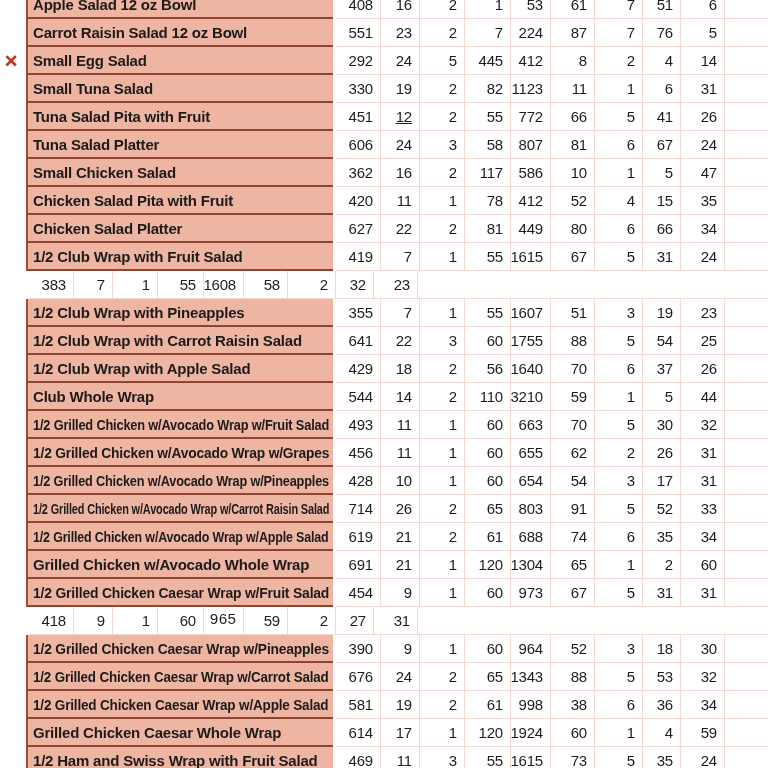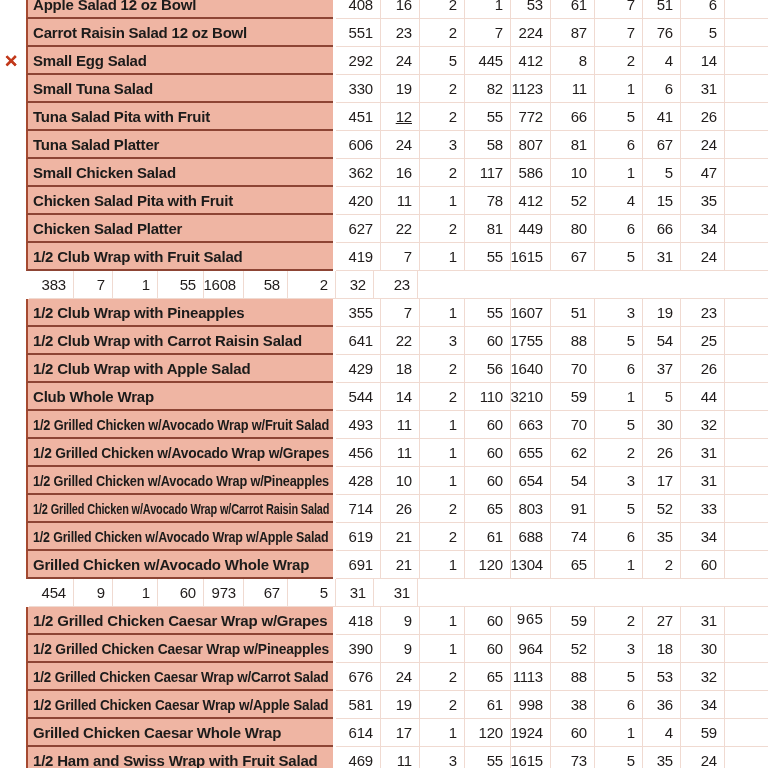--- a/index.html
+++ b/index.html
@@ -443,39 +443,39 @@
           <div class="num-cell" style="flex: 0 0 44px; width: 44px;">65</div>
           <div class="num-cell" style="flex: 0 0 48px; width: 48px;">1</div>
           <div class="num-cell" style="flex: 0 0 38px; width: 38px;">2</div>
           <div class="num-cell" style="flex: 0 0 44px; width: 44px;">60</div>
           <div class="trail-cell"></div>
         </div>
   </div>
 
   <div class="row">
     <div class="margin-cell"></div>
+    <div class="name-cell">
+      <span class="name-text" style="transform: scaleX(0.928);">1/2 Grilled Chicken Caesar Wrap w/Fruit Salad</span>
+    </div>
     <div class="num-grid">
           <div class="num-cell" style="flex: 0 0 45px; width: 45px;">454</div>
           <div class="num-cell" style="flex: 0 0 39px; width: 39px;">9</div>
           <div class="num-cell" style="flex: 0 0 45px; width: 45px;">1</div>
           <div class="num-cell" style="flex: 0 0 46px; width: 46px;">60</div>
           <div class="num-cell" style="flex: 0 0 40px; width: 40px;">973</div>
           <div class="num-cell" style="flex: 0 0 44px; width: 44px;">67</div>
           <div class="num-cell" style="flex: 0 0 48px; width: 48px;">5</div>
           <div class="num-cell" style="flex: 0 0 38px; width: 38px;">31</div>
           <div class="num-cell" style="flex: 0 0 44px; width: 44px;">31</div>
           <div class="trail-cell"></div>
         </div>
   </div>
 
   <div class="row">
     <div class="margin-cell"></div>
-    <div class="name-cell">
-      <span class="name-text">1/2 Grilled Chicken Caesar Wrap w/Grapes</span>
-    </div>
     <div class="num-grid">
           <div class="num-cell" style="flex: 0 0 45px; width: 45px;">418</div>
           <div class="num-cell" style="flex: 0 0 39px; width: 39px;">9</div>
           <div class="num-cell" style="flex: 0 0 45px; width: 45px;">1</div>
           <div class="num-cell" style="flex: 0 0 46px; width: 46px;">60</div>
           <div class="num-cell" style="flex: 0 0 40px; width: 40px; font-family: Liberation Mono, monospace;">965</div>
           <div class="num-cell" style="flex: 0 0 44px; width: 44px;">59</div>
           <div class="num-cell" style="flex: 0 0 48px; width: 48px;">2</div>
           <div class="num-cell" style="flex: 0 0 38px; width: 38px;">27</div>
           <div class="num-cell" style="flex: 0 0 44px; width: 44px;">31</div>
@@ -505,21 +505,21 @@
   <div class="row">
     <div class="margin-cell"></div>
     <div class="name-cell">
       <span class="name-text" style="transform: scaleX(0.894);">1/2 Grilled Chicken Caesar Wrap w/Carrot Salad</span>
     </div>
     <div class="num-grid">
           <div class="num-cell" style="flex: 0 0 45px; width: 45px;">676</div>
           <div class="num-cell" style="flex: 0 0 39px; width: 39px;">24</div>
           <div class="num-cell" style="flex: 0 0 45px; width: 45px;">2</div>
           <div class="num-cell" style="flex: 0 0 46px; width: 46px;">65</div>
-          <div class="num-cell" style="flex: 0 0 40px; width: 40px;">1113</div>
+          <div class="num-cell" style="flex: 0 0 40px; width: 40px;">1343</div>
           <div class="num-cell" style="flex: 0 0 44px; width: 44px;">88</div>
           <div class="num-cell" style="flex: 0 0 48px; width: 48px;">5</div>
           <div class="num-cell" style="flex: 0 0 38px; width: 38px;">53</div>
           <div class="num-cell" style="flex: 0 0 44px; width: 44px;">32</div>
           <div class="trail-cell"></div>
         </div>
   </div>
 
   <div class="row">
     <div class="margin-cell"></div>

